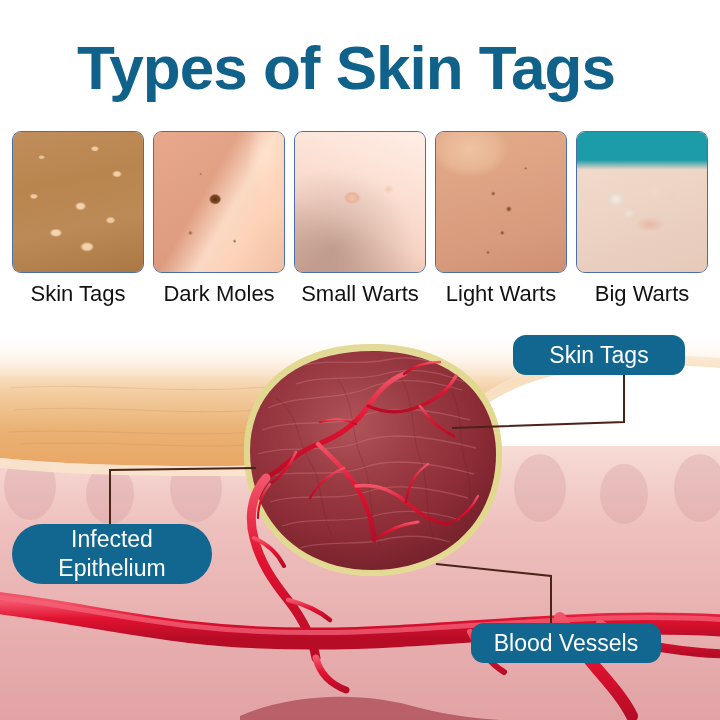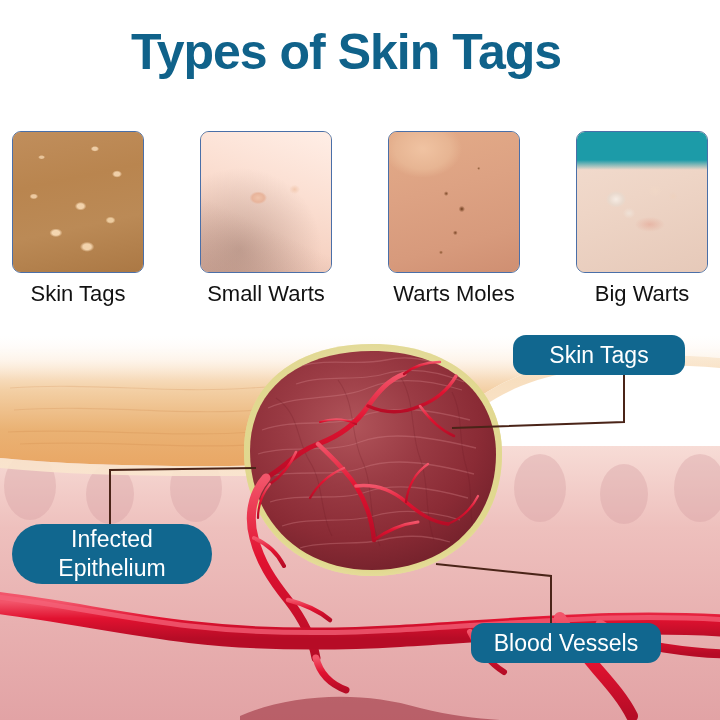--- a/index.html
+++ b/index.html
@@ -15,24 +15,24 @@
     width: 720px;
     height: 720px;
     overflow: hidden;
     background: #ffffff;
   }
 
   
   #title {
     position: absolute;
     left: 0;
-    top: 16px;
+    top: 32px;
     width: 692px;
     text-align: center;
-    font-size: 50px;
+    font-size: 62px;
     font-weight: bold;
     letter-spacing: -1px;
     color: #10628a;
     line-height: 72px;
     white-space: nowrap;
   }
 
   
   #thumb-strip {
     position: absolute;
@@ -181,33 +181,39 @@
 
   <div id="thumb-strip">
 
     <div class="thumb-cell">
       <div class="thumb-frame">
         <div class="thumb-img ph-skintags"></div>
       </div>
       <div class="thumb-label">Skin Tags</div>
     </div>
 
+    <div class="thumb-cell">
+      <div class="thumb-frame">
+        <div class="thumb-img ph-darkmoles"></div>
+      </div>
+      <div class="thumb-label">Dark Moles</div>
+    </div>
 
     <div class="thumb-cell">
       <div class="thumb-frame">
         <div class="thumb-img ph-smallwarts"></div>
       </div>
       <div class="thumb-label">Small Warts</div>
     </div>
 
     <div class="thumb-cell">
       <div class="thumb-frame">
         <div class="thumb-img ph-lightmoles"></div>
       </div>
-      <div class="thumb-label">Warts Moles</div>
+      <div class="thumb-label">Light Warts</div>
     </div>
 
     <div class="thumb-cell">
       <div class="thumb-frame">
         <div class="thumb-img ph-bigwarts"></div>
       </div>
       <div class="thumb-label">Big Warts</div>
     </div>
 
   </div>

